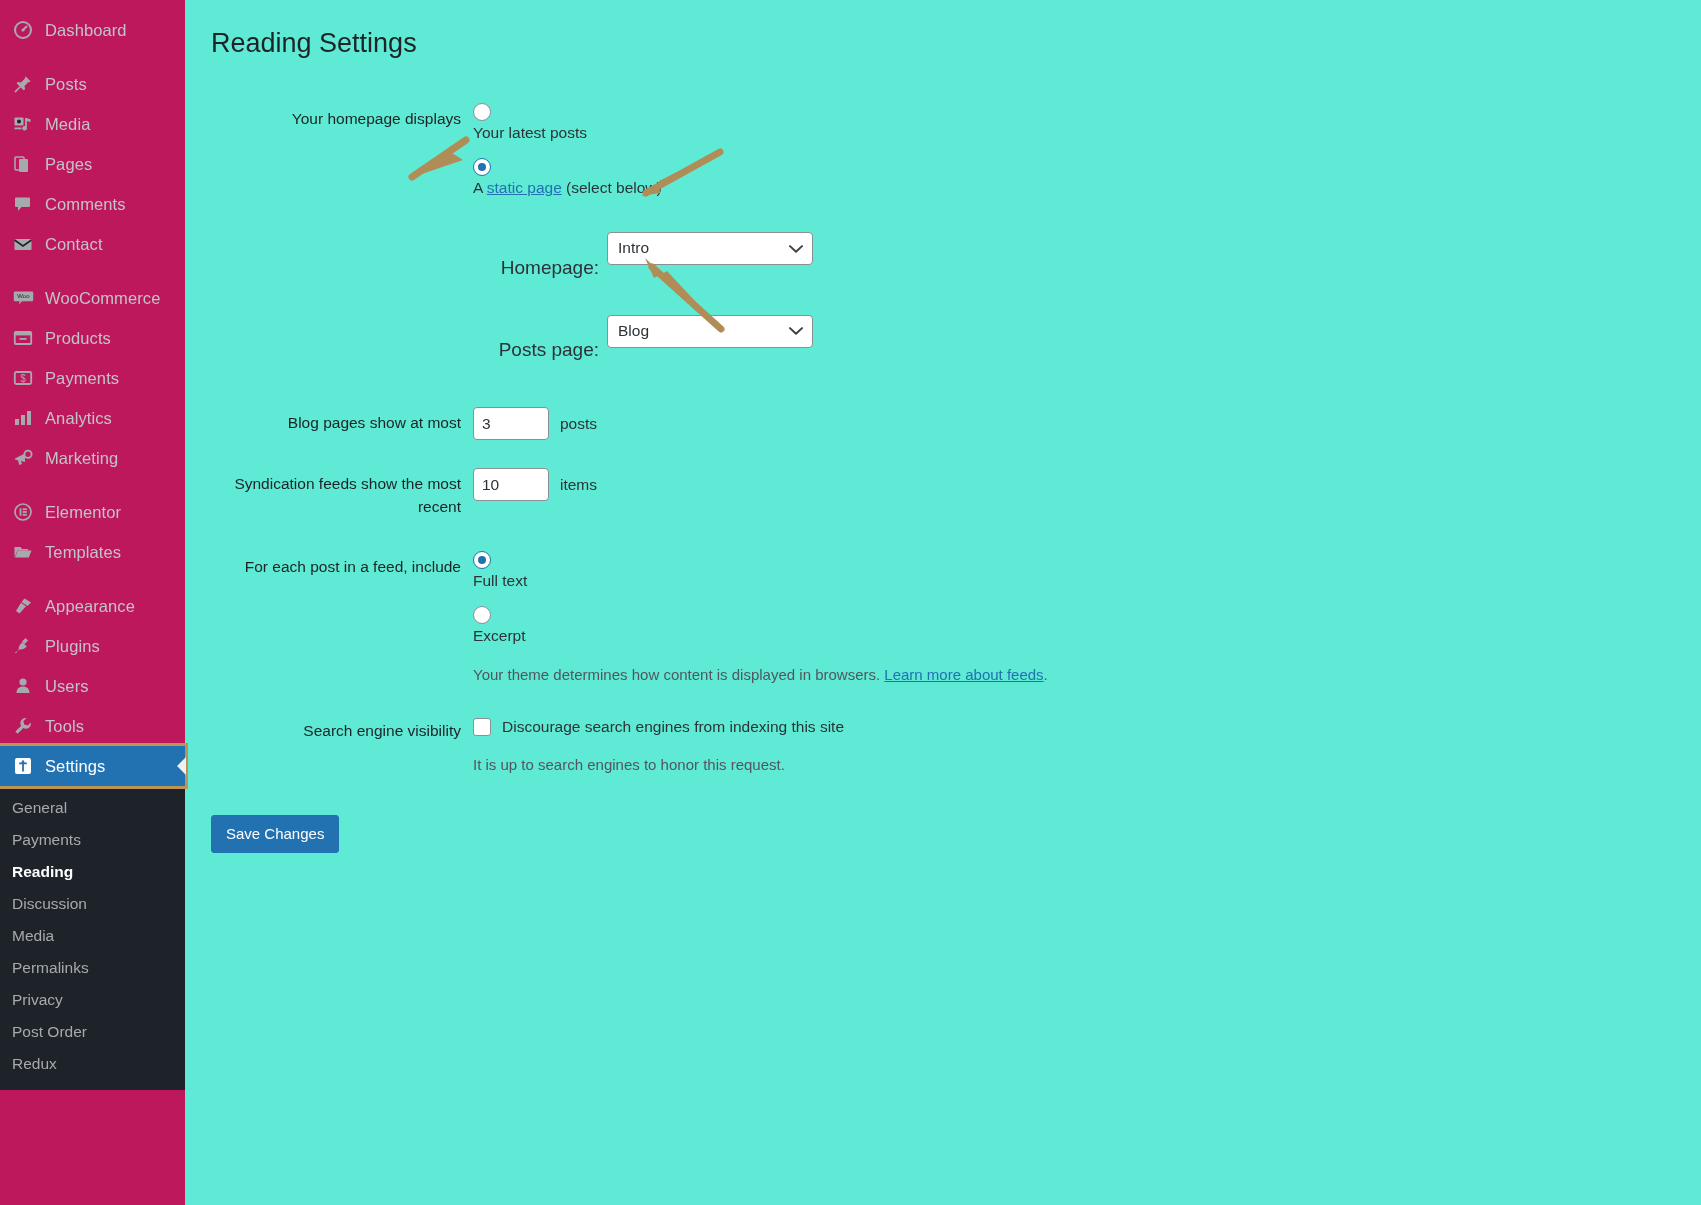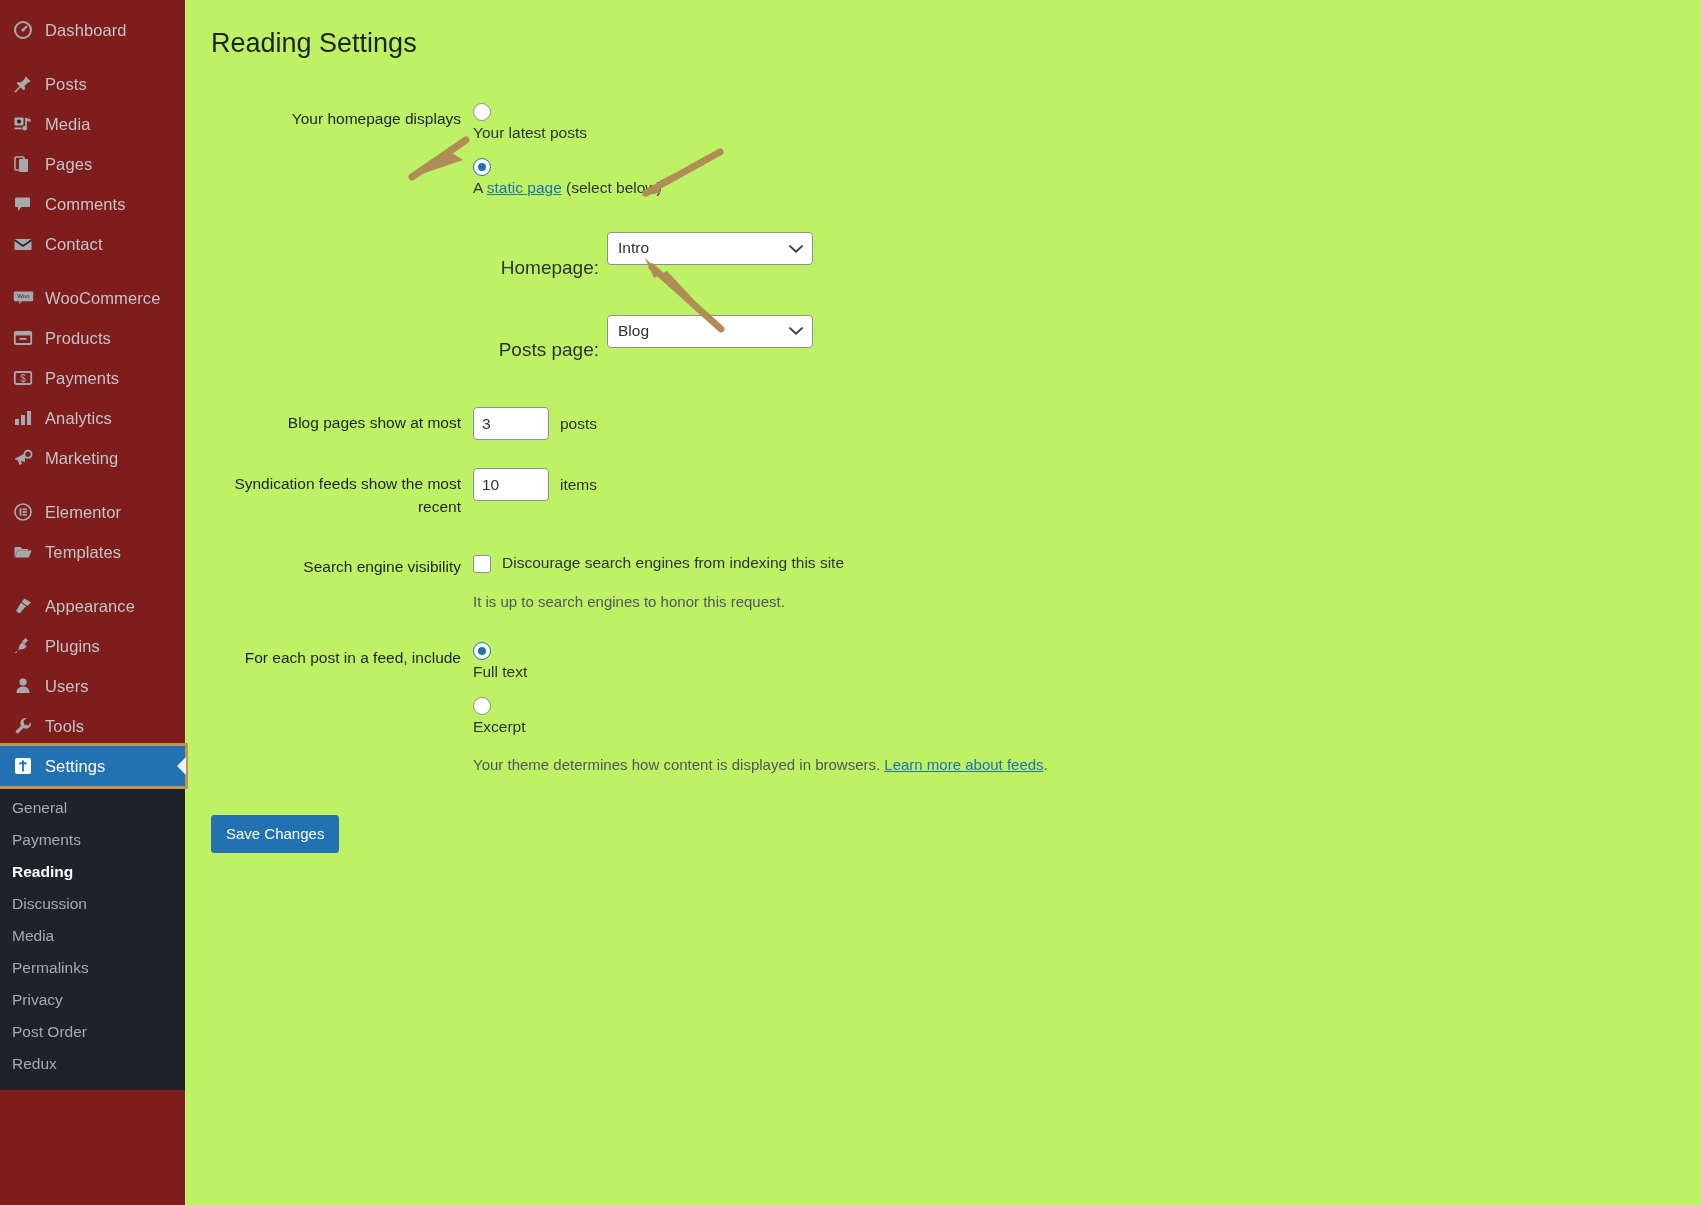--- a/index.html
+++ b/index.html
@@ -9,21 +9,21 @@
     overflow: hidden;
     background: #f0f0f1;
     font-family: "Liberation Sans", sans-serif;
   }
   #root { position: relative; width: 1701px; height: 1205px; display: flex; }
 
   
   #sidebar {
     width: 185px;
     flex: 0 0 185px;
-    background: #7f1d1d;
+    background: #be185d;
     position: relative;
     padding-top: 10px;
     height: 1205px;
   }
   .menu-item {
     display: flex;
     align-items: center;
     height: 40px;
     padding-left: 12px;
     color: #c3c4c7;
@@ -69,21 +69,21 @@
     color: #a7aaad;
     font-size: 15.5px;
     cursor: pointer;
   }
   .sub-item.active { color: #fff; font-weight: bold; }
 
   
   #main {
     flex: 1 1 auto;
     position: relative;
-    background: #bef264;
+    background: #5eead4;
     padding: 18px 0 0 26px;
     height: 1205px;
   }
   h1#page-title {
     font-size: 27px;
     font-weight: 400;
     color: #1d2327;
     margin: 8px 0 28px 0;
     padding: 0;
     line-height: 1.3;
@@ -491,47 +491,47 @@
           <th>Syndication feeds show the most recent</th>
           <td>
             <div class="row-flex">
               <input class="num-input" type="text" id="syndication-input" value="10" style="">
               <span class="inline-unit">items</span>
             </div>
           </td>
         </tr>
 
         <tr>
+          <th>For each post in a feed, include</th>
+          <td>
+            <div class="radio-row">
+              <span class="radio checked"></span>
+              <span class="radio-label">Full text</span>
+            </div>
+            <div class="radio-row">
+              <span class="radio"></span>
+              <span class="radio-label">Excerpt</span>
+            </div>
+            <div class="desc">
+              <span>Your theme determines how content is displayed in browsers. </span><a class="wp-link">Learn more about feeds</a><span>.</span>
+            </div>
+          </td>
+        </tr>
+
+        <tr>
           <th>Search engine visibility</th>
           <td>
             <div class="checkbox-row">
               <span class="checkbox"></span>
               <span class="radio-label">Discourage search engines from indexing this site</span>
             </div>
             <div class="desc">It is up to search engines to honor this request.</div>
           </td>
         </tr>
 
-        <tr>
-          <th>For each post in a feed, include</th>
-          <td>
-            <div class="radio-row">
-              <span class="radio checked"></span>
-              <span class="radio-label">Full text</span>
-            </div>
-            <div class="radio-row">
-              <span class="radio"></span>
-              <span class="radio-label">Excerpt</span>
-            </div>
-            <div class="desc">
-              <span>Your theme determines how content is displayed in browsers. </span><a class="wp-link">Learn more about feeds</a><span>.</span>
-            </div>
-          </td>
-        </tr>
-
       </tbody>
     </table>
 
     <button id="save-btn">Save Changes</button>
   </div>
 
   <svg id="arrows">
 
     <g>
       <path d="M410 178 L465 139 L452 153 L463 160 Z" fill="#b08d57"></path>

